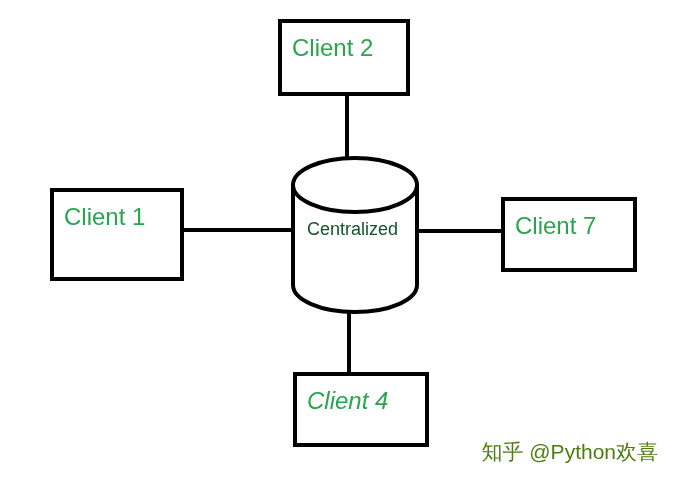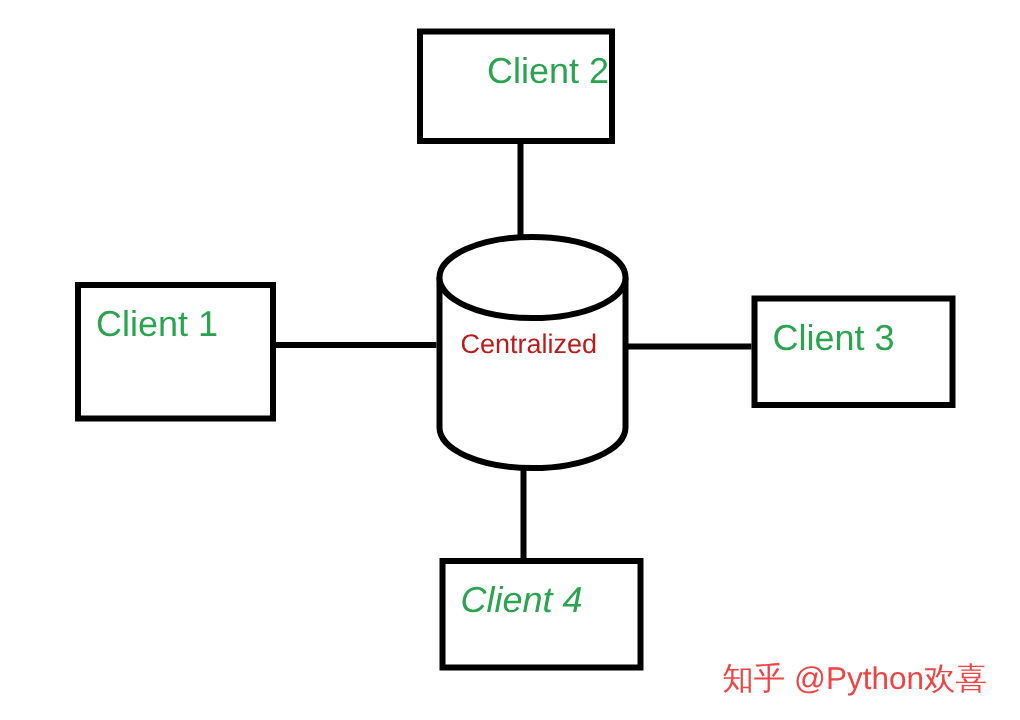--- a/index.html
+++ b/index.html
@@ -37,36 +37,36 @@
     left: 289px;
     top: 153px;
   }
   .db-label {
     position: absolute;
     left: 307px;
     top: 214px;
     width: 110px;
     font-size: 18px;
     line-height: 31px;
-    color: #b91c1c;
+    color: #14532d;
   }
   .db-label span { display: block; }
   .watermark {
     position: absolute;
     right: 22px;
     top: 438px;
     font-size: 21px;
-    color: #ef4444;
+    color: #4d7c0f;
     white-space: nowrap;
     text-align: center;
   }
 
   
   .node-client1 { left: 50px;  top: 188px; width: 134px; height: 93px; }
-  .node-client2 { left: 278px; top: 19px;  width: 132px; height: 77px; text-align: right; }
+  .node-client2 { left: 278px; top: 19px;  width: 132px; height: 77px; }
   .node-client3 { left: 501px; top: 197px; width: 136px; height: 75px; }
   .node-client4 { left: 293px; top: 372px; width: 136px; height: 75px; font-style: italic; }
 
   
   .edge-top    { left: 345px; top: 94px;  width: 4px;   height: 69px; }
   .edge-left   { left: 182px; top: 228px; width: 109px; height: 4px;  }
   .edge-right  { left: 417px; top: 229px; width: 86px;  height: 4px;  }
   .edge-bottom { left: 347px; top: 306px; width: 4px;   height: 68px; }
 </style>
 </head>
@@ -87,21 +87,21 @@
     <span>Centralized</span>
   </div>
 
   <div class="box node-client2">
     <span class="label">Client 2</span>
   </div>
   <div class="box node-client1">
     <span class="label">Client 1</span>
   </div>
   <div class="box node-client3">
-    <span class="label">Client 3</span>
+    <span class="label">Client 7</span>
   </div>
   <div class="box node-client4">
     <span class="label">Client 4</span>
   </div>
 
   <div class="watermark">知乎 @Python欢喜</div>
 
 </div>
 
 </body></html>

